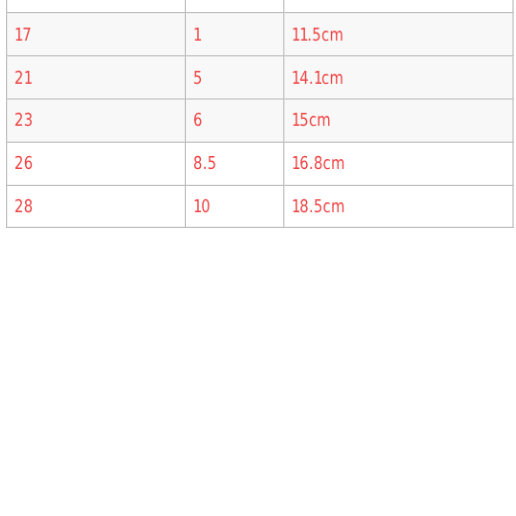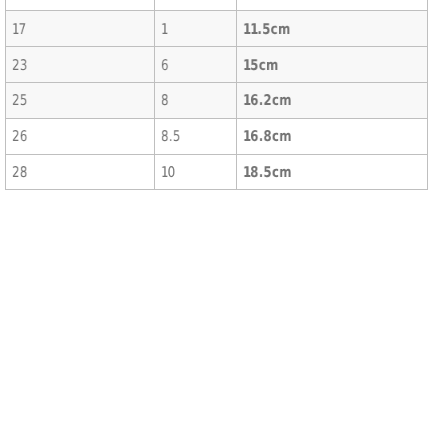--- a/index.html
+++ b/index.html
@@ -18,31 +18,31 @@
     border-collapse:collapse;
     width:422px;
     table-layout:fixed;
   }
   table.size-table td {
     border:1px solid #bfbfbf;
     height:33.8px;
     line-height:33.8px;
     padding:0 6px;
     font-size:14.8px;
-    color:#737373;
+    color:#ef4444;
     box-sizing:border-box;
     white-space:nowrap;
     overflow:hidden;
     vertical-align:middle;
   }
   tr.size-row { height:35.8px; }
 
   .col-eu  { width:149px; }
   .col-us  { width:82.3px; }
-  .col-len { width:190.7px;font-weight:bold; }
+  .col-len { width:190.7px; }
 
   tr.stripe td { background:#f8f8f8; }
 
   
   table.size-table td > span.cell-text {
     display:inline-block;
     transform:scaleX(0.80) translateY(1px);
     transform-origin:left center;
     letter-spacing:0.3px;
     will-change:transform;
@@ -63,28 +63,28 @@
           <td class="col-eu"><span class="cell-text"></span></td>
           <td class="col-us"><span class="cell-text"></span></td>
           <td class="col-len"><span class="cell-text"></span></td>
         </tr>
         <tr class="size-row stripe">
           <td class="col-eu"><span class="cell-text"><i class="fig-one">1</i>7</span></td>
           <td class="col-us"><span class="cell-text"><i class="fig-one">1</i></span></td>
           <td class="col-len"><span class="cell-text"><i class="fig-one">1</i><i class="fig-one">1</i>.5cm</span></td>
         </tr>
         <tr class="size-row stripe">
+          <td class="col-eu"><span class="cell-text">2<i class="fig-one">1</i></span></td>
+          <td class="col-us"><span class="cell-text">5</span></td>
+          <td class="col-len"><span class="cell-text"><i class="fig-one">1</i>4.<i class="fig-one">1</i>cm</span></td>
+        </tr>
+        <tr class="size-row stripe">
           <td class="col-eu"><span class="cell-text">23</span></td>
           <td class="col-us"><span class="cell-text">6</span></td>
           <td class="col-len"><span class="cell-text"><i class="fig-one">1</i>5cm</span></td>
-        </tr>
-        <tr class="size-row stripe">
-          <td class="col-eu"><span class="cell-text">25</span></td>
-          <td class="col-us"><span class="cell-text">8</span></td>
-          <td class="col-len"><span class="cell-text"><i class="fig-one">1</i>6.2cm</span></td>
         </tr>
         <tr class="size-row">
           <td class="col-eu"><span class="cell-text">26</span></td>
           <td class="col-us"><span class="cell-text">8.5</span></td>
           <td class="col-len"><span class="cell-text"><i class="fig-one">1</i>6.8cm</span></td>
         </tr>
         <tr class="size-row">
           <td class="col-eu"><span class="cell-text">28</span></td>
           <td class="col-us"><span class="cell-text"><i class="fig-one">1</i>0</span></td>
           <td class="col-len"><span class="cell-text"><i class="fig-one">1</i>8.5cm</span></td>

